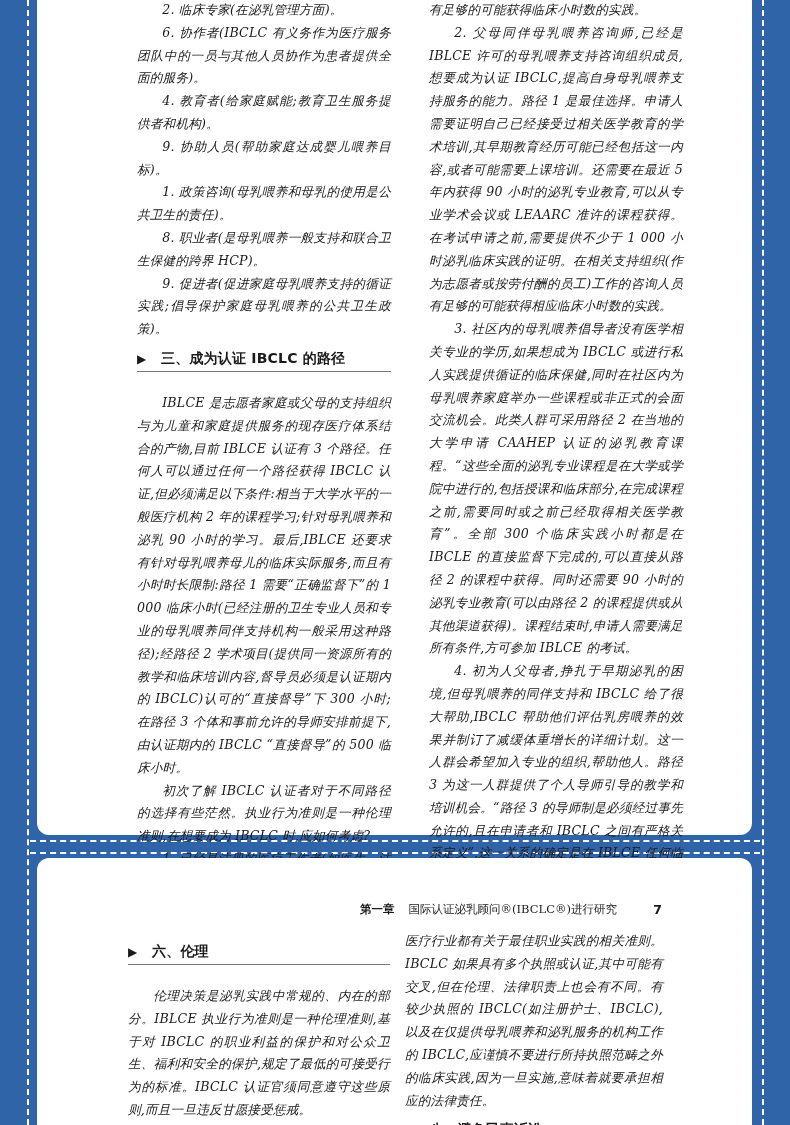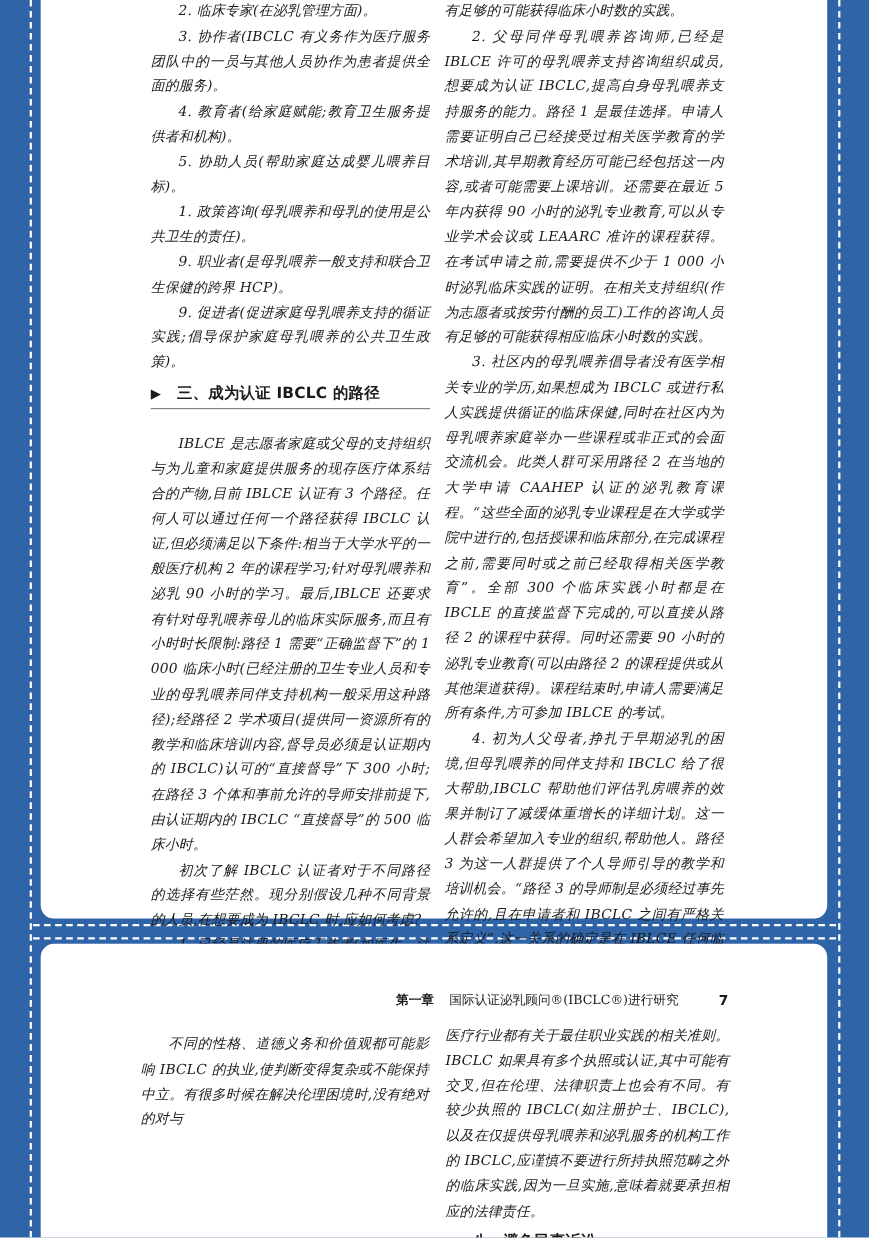--- a/index.html
+++ b/index.html
@@ -38,50 +38,54 @@
 
 <div class="dash-v" style="left:27px;"></div>
 <div class="dash-v" style="left:762px;"></div>
 <div class="dash-h" style="left:30px; right:30px; top:840px;"></div>
 <div class="dash-h" style="left:30px; right:30px; top:852px;"></div>
 
 <div class="panel top"></div>
 
 <div class="col" style="left:137px; top:-1px;">
   <p>2. 临床专家(在泌乳管理方面)。</p>
-  <p>3. 协作者(IBCLC 有义务作为医疗服务团队中的一员与其他人员协作为患者提供全面的服务)。</p>
+  <p>6. 协作者(IBCLC 有义务作为医疗服务团队中的一员与其他人员协作为患者提供全面的服务)。</p>
   <p>4. 教育者(给家庭赋能;教育卫生服务提供者和机构)。</p>
-  <p>5. 协助人员(帮助家庭达成婴儿喂养目标)。</p>
+  <p>9. 协助人员(帮助家庭达成婴儿喂养目标)。</p>
   <p>1. 政策咨询(母乳喂养和母乳的使用是公共卫生的责任)。</p>
-  <p>9. 职业者(是母乳喂养一般支持和联合卫生保健的跨界 HCP)。</p>
+  <p>8. 职业者(是母乳喂养一般支持和联合卫生保健的跨界 HCP)。</p>
   <p>9. 促进者(促进家庭母乳喂养支持的循证实践;倡导保护家庭母乳喂养的公共卫生政策)。</p>
   <div class="heading">
     <span class="tri">▶</span><span>三、成为认证 IBCLC 的路径</span>
   </div>
   <p>IBLCE 是志愿者家庭或父母的支持组织与为儿童和家庭提供服务的现存医疗体系结合的产物,目前 IBLCE 认证有 3 个路径。任何人可以通过任何一个路径获得 IBCLC 认证,但必须满足以下条件:相当于大学水平的一般医疗机构 2 年的课程学习;针对母乳喂养和泌乳 90 小时的学习。最后,IBLCE 还要求有针对母乳喂养母儿的临床实际服务,而且有小时时长限制:路径 1 需要“正确监督下”的 1 000 临床小时(已经注册的卫生专业人员和专业的母乳喂养同伴支持机构一般采用这种路径);经路径 2 学术项目(提供同一资源所有的教学和临床培训内容,督导员必须是认证期内的 IBCLC)认可的“直接督导”下 300 小时;在路径 3 个体和事前允许的导师安排前提下,由认证期内的 IBCLC “直接督导”的 500 临床小时。</p>
-  <p>初次了解 IBCLC 认证者对于不同路径的选择有些茫然。现分别假设几种不同背景的人员,在想要成为 IBCLC 时,应如何考虑?</p>
+  <p>初次了解 IBCLC 认证者对于不同路径的选择有些茫然。执业行为准则是一种伦理准则,在想要成为 IBCLC 时,应如何考虑?</p>
   <p>1. 已经是注册的医疗工作者(如医生、注册护士等),服务对象包括新的家庭等,想要成为认证的 IBCLC,拓展自己提供母乳喂养精准服务的能力,路径 1 是最佳选择。此类人员在早期教育中已经包括医学相关教育,因此只需要在过去的 5 年内获得 90 小时的泌乳相关教育,通常是通过参加学术会议或 LEAARC 认可的课程获得。在考试申请之前,需要提供不少于 1 000 小时泌乳</p>
 </div>
 
-<div class="col" style="left:404px; top:-1px;">
+<div class="col" style="left:429px; top:-1px;">
   <p class="noindent">有足够的可能获得临床小时数的实践。</p>
   <p>2. 父母同伴母乳喂养咨询师,已经是 IBLCE 许可的母乳喂养支持咨询组织成员,想要成为认证 IBCLC,提高自身母乳喂养支持服务的能力。路径 1 是最佳选择。申请人需要证明自己已经接受过相关医学教育的学术培训,其早期教育经历可能已经包括这一内容,或者可能需要上课培训。还需要在最近 5 年内获得 90 小时的泌乳专业教育,可以从专业学术会议或 LEAARC 准许的课程获得。在考试申请之前,需要提供不少于 1 000 小时泌乳临床实践的证明。在相关支持组织(作为志愿者或按劳付酬的员工)工作的咨询人员有足够的可能获得相应临床小时数的实践。</p>
   <p>3. 社区内的母乳喂养倡导者没有医学相关专业的学历,如果想成为 IBCLC 或进行私人实践提供循证的临床保健,同时在社区内为母乳喂养家庭举办一些课程或非正式的会面交流机会。此类人群可采用路径 2 在当地的大学申请 CAAHEP 认证的泌乳教育课程。“这些全面的泌乳专业课程是在大学或学院中进行的,包括授课和临床部分,在完成课程之前,需要同时或之前已经取得相关医学教育”。全部 300 个临床实践小时都是在 IBCLE 的直接监督下完成的,可以直接从路径 2 的课程中获得。同时还需要 90 小时的泌乳专业教育(可以由路径 2 的课程提供或从其他渠道获得)。课程结束时,申请人需要满足所有条件,方可参加 IBLCE 的考试。</p>
   <p>4. 初为人父母者,挣扎于早期泌乳的困境,但母乳喂养的同伴支持和 IBCLC 给了很大帮助,IBCLC 帮助他们评估乳房喂养的效果并制订了减缓体重增长的详细计划。这一人群会希望加入专业的组织,帮助他人。路径 3 为这一人群提供了个人导师引导的教学和培训机会。“路径 3 的导师制是必须经过事先允许的,且在申请者和 IBCLC 之间有严格关系定义”,这一关系的确定是在 IBLCE 任何临床小时培训开始之前。医学教育背景是必须的,同时还需要 500 小时临床实践和 90 小时泌乳专业教育,方可参与 IBCLC 考试。临床培训必须由 IBCLC 直接督导,但可以有几个导师共同完成(在确定路径 3 的计划批准前确定)。路径 3 的申请人如果不在医疗系统工作,也不是医疗系统的雇员,则很难找到进行临床培</p>
 </div>
 
 <div class="panel bottom"></div>
 
 <div class="runhead">
   <span class="ch">第一章</span>
   <span class="title">国际认证泌乳顾问®(IBCLC®)进行研究</span>
   <span class="pg">7</span>
 </div>
 
 <div class="col" style="left:128px; top:938px; width:262px;">
+  <div class="heading" style="margin-top:0;">
+    <span class="tri">▶</span><span>六、伦理</span>
+  </div>
+  <p>伦理决策是泌乳实践中常规的、内在的部分。IBLCE 执业行为准则是一种伦理准则,基于对 IBCLC 的职业利益的保护和对公众卫生、福利和安全的保护,规定了最低的可接受行为的标准。IBCLC 认证官须同意遵守这些原则,而且一旦违反甘愿接受惩戒。</p>
   <p>不同的性格、道德义务和价值观都可能影响 IBCLC 的执业,使判断变得复杂或不能保持中立。有很多时候在解决伦理困境时,没有绝对的对与</p>
 </div>
 
 <div class="col" style="left:405px; top:930px; width:258px;">
   <p class="noindent">医疗行业都有关于最佳职业实践的相关准则。IBCLC 如果具有多个执照或认证,其中可能有交叉,但在伦理、法律职责上也会有不同。有较少执照的 IBCLC(如注册护士、IBCLC),以及在仅提供母乳喂养和泌乳服务的机构工作的 IBCLC,应谨慎不要进行所持执照范畴之外的临床实践,因为一旦实施,意味着就要承担相应的法律责任。</p>
   <div class="heading">
     <span class="tri">▶</span><span>八、避免民事诉讼</span>
   </div>
 
 </div>

